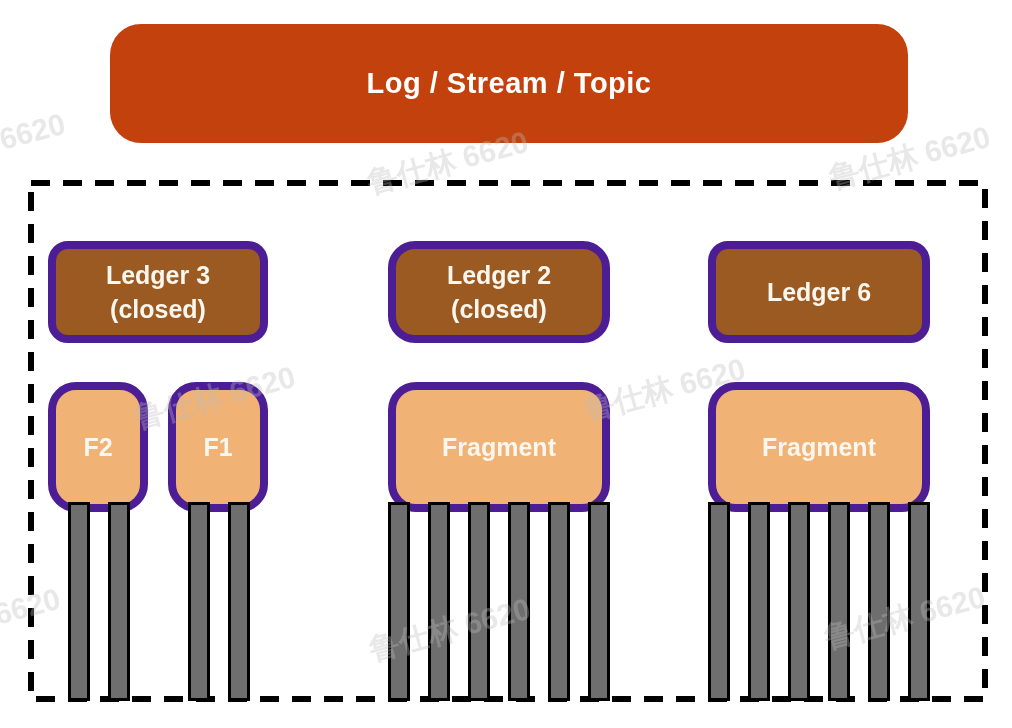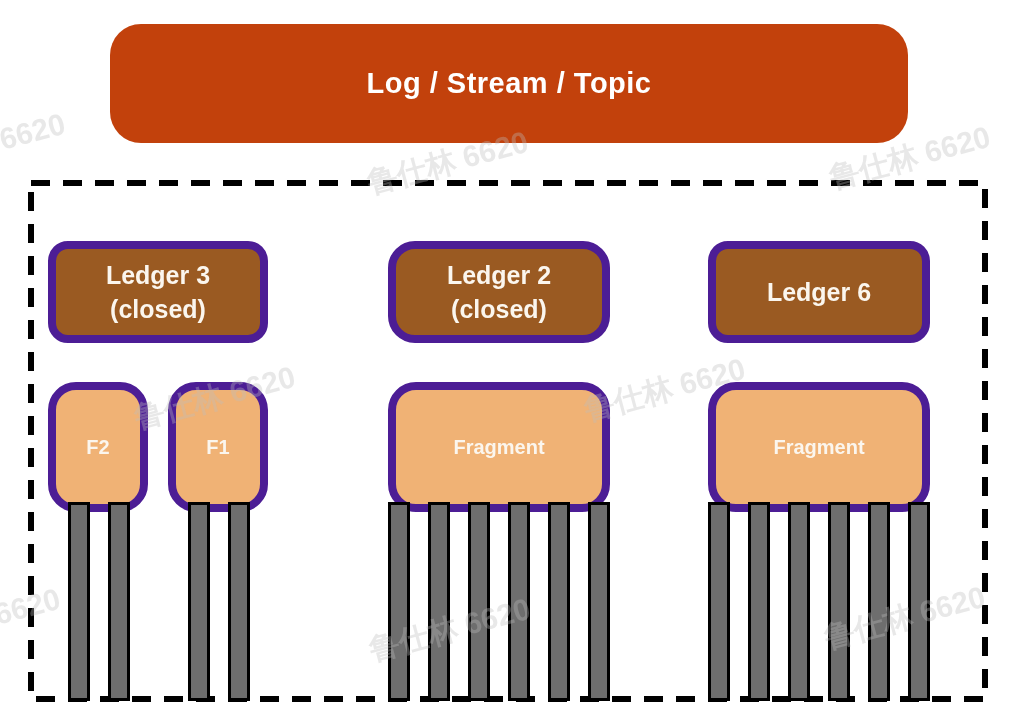--- a/index.html
+++ b/index.html
@@ -19,21 +19,21 @@
     text-align:center;border:8px solid #4c1d95;color:#fbf6ee;font-weight:bold;
   }
   .ledger{
     top:241px;height:102px;background:#9a5a22;border-radius:20px;
     font-size:25px;line-height:34px;
   }
   .ledger.col1{left:48px;width:220px;}
   .ledger.col2{left:388px;width:222px;border-radius:27px;}
   .ledger.col3{left:708px;width:222px;}
   .fragment{
-    top:382px;height:130px;background:#f0b275;border-radius:28px;font-size:20px;
+    top:382px;height:130px;background:#f0b275;border-radius:28px;font-size:25px;
   }
   .frag-f2{left:48px;width:100px;}
   .frag-f1{left:168px;width:100px;}
   .frag-mid{left:388px;width:222px;}
   .frag-right{left:708px;width:222px;}
   .bar{
     position:absolute;top:502px;width:22px;height:199px;
     background:#6e6e6e;border:3px solid #000000;
   }
   .wm{

